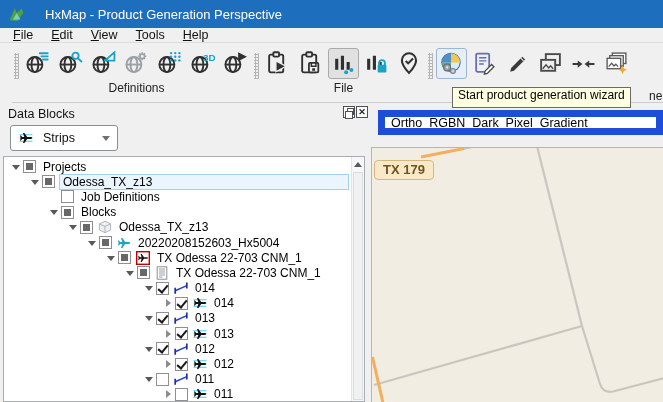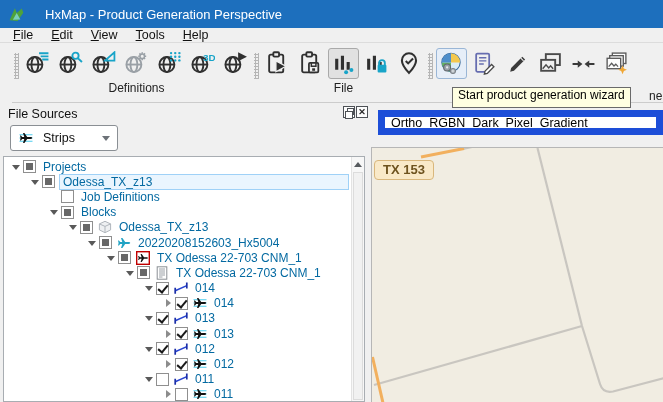--- a/index.html
+++ b/index.html
@@ -68,21 +68,21 @@
     border-left:4px solid transparent;border-right:4px solid transparent;border-top:5px solid #595959;}
   .exp.closed::after{content:"";position:absolute;left:4px;top:2px;width:0;height:0;
     border-top:4px solid transparent;border-bottom:4px solid transparent;border-left:5px solid #8c8c8c;}
   .cb{width:13px;height:13px;flex:0 0 auto;border:1px solid #8f8f8f;background:#fff;
     margin:0 4px 0 1px;position:relative;}
   .cb.partial::after{content:"";position:absolute;left:2px;top:2px;width:7px;height:7px;background:#686868;}
   .cb.checked::after{content:"";position:absolute;left:3px;top:0px;width:4px;height:8px;
     border-right:2px solid #1a1a1a;border-bottom:2px solid #1a1a1a;transform:rotate(40deg);}
   .ticon{width:16px;height:14px;flex:0 0 auto;margin-right:3px;display:flex;align-items:center;}
   .ticon svg{width:100%;height:100%;display:block;}
-  .tlabel{font-size:12px;color:#0369a1;padding:0 3px;line-height:14px;}
+  .tlabel{font-size:12px;color:#000000;padding:0 3px;line-height:14px;}
   .tlabel.sel{flex:1;background:var(--selbg);border:1px solid var(--selbd);margin-right:1px;}
 
   .vscroll{position:absolute;right:0;top:0;bottom:0;width:13px;background:#f7f7f7;
     border-left:1px solid #e3e3e3;}
   .vscroll .up{position:absolute;left:0;top:0;width:12px;height:14px;display:flex;
     align-items:center;justify-content:center;}
   .vscroll .up::after{content:"";width:0;height:0;border-left:4px solid transparent;
     border-right:4px solid transparent;border-bottom:5px solid #565a5e;}
   .vscroll .thumb{position:absolute;left:1px;right:1px;top:15px;bottom:1px;
     background:#f1f1f1;border:1px solid #dcdcdc;}
@@ -363,21 +363,21 @@
           </div>
         </div>
         <div class="tool-label"></div>
       </div>
     </div>
 
   <span class="cut-label">ner</span>
 
   <div class="tooltip">Start product generation wizard</div>
 
-  <span class="panel-title">File Sources</span>
+  <span class="panel-title">Data Blocks</span>
   <span class="panel-btn float">
       <span class="float-glyph"></span>
     </span>
   <span class="panel-btn close">
       <span class="x-glyph">✕</span>
     </span>
 
   <div class="combo">
     <span class="ticon" id="combo-icon">
         <svg viewBox="0 0 14 14">
@@ -582,16 +582,16 @@
   <input class="prod-field" value="Ortho_RGBN_Dark_Pixel_Gradient" style="">
 
   <div class="map">
     <svg width="292" height="255" viewBox="0 0 292 255">
       <path d="M91 1 L114 -4" fill="none" stroke="var(--roadg)" stroke-width="2"></path>
       <path d="M49 9 L92 0.5" fill="none" stroke="var(--roado)" stroke-width="3"></path>
       <path d="M165.5 0 L210 178 L228 236 Q231 245.5 241 243.5 L292 230" fill="none" stroke="var(--roadg)" stroke-width="2.2" stroke-linejoin="round"></path>
       <path d="M2 237 L210 178" fill="none" stroke="var(--roadg)" stroke-width="2.2"></path>
       <path d="M0.5 209 L11 255" fill="none" stroke="var(--roado)" stroke-width="3"></path>
     </svg>
-    <div class="map-label">TX 153</div>
+    <div class="map-label">TX 179</div>
   </div>
 
 </div>
 
 </body></html>

